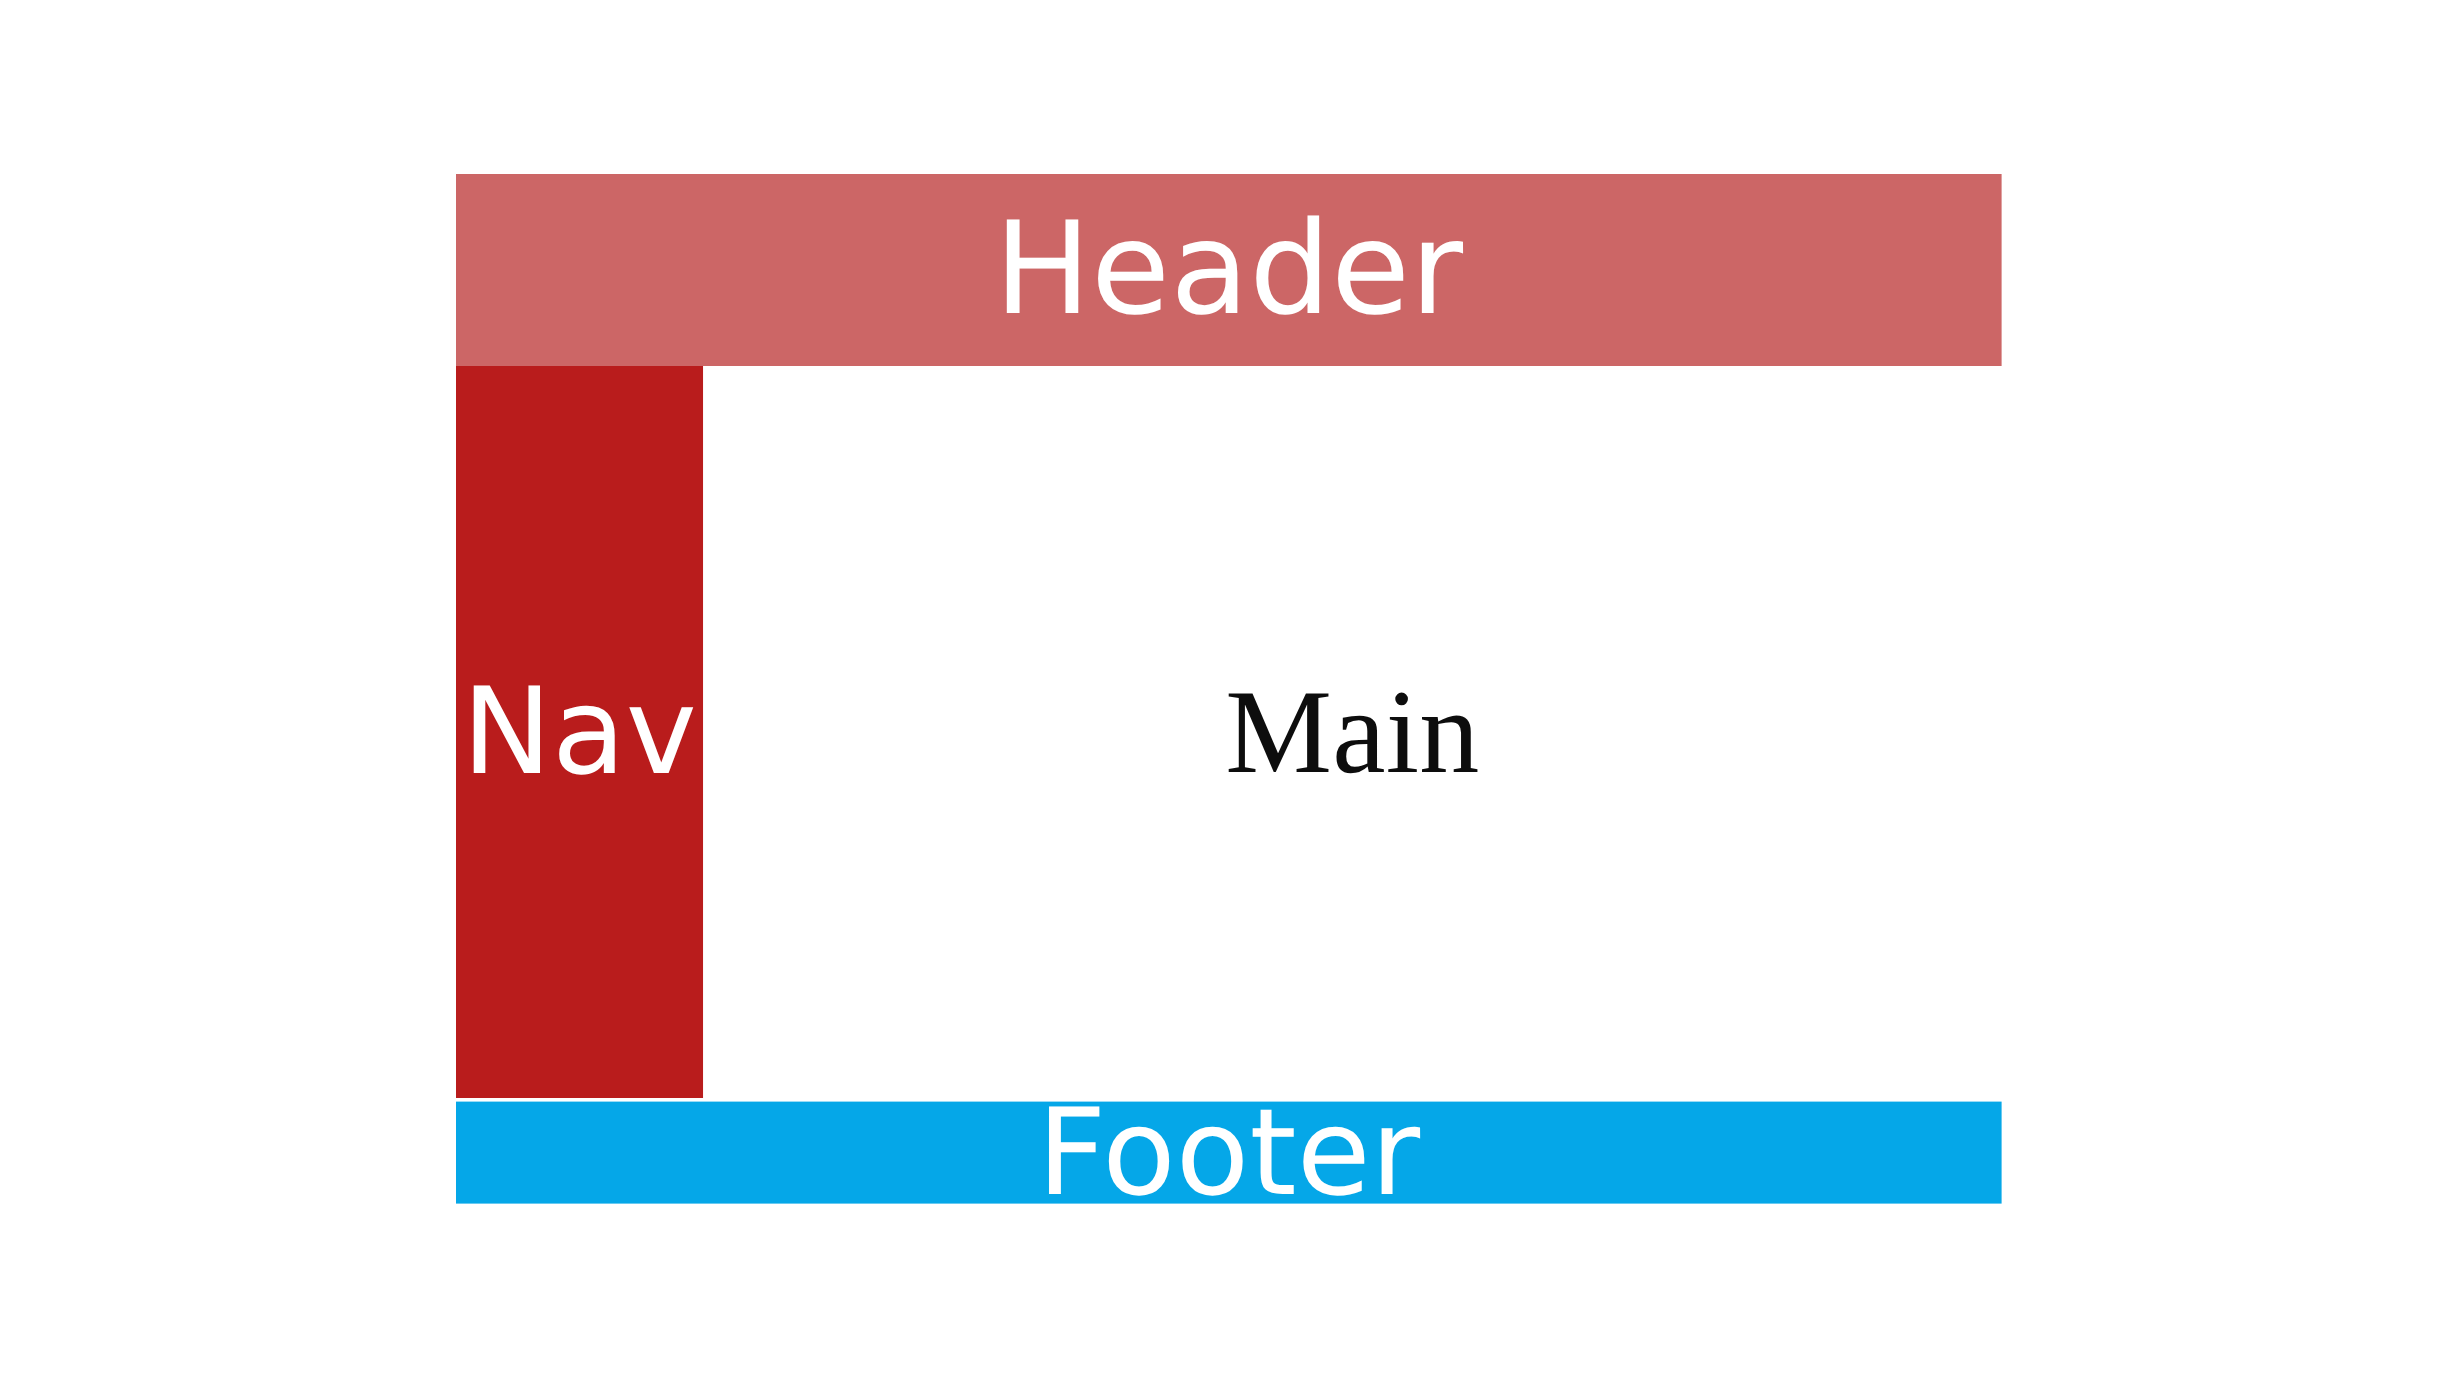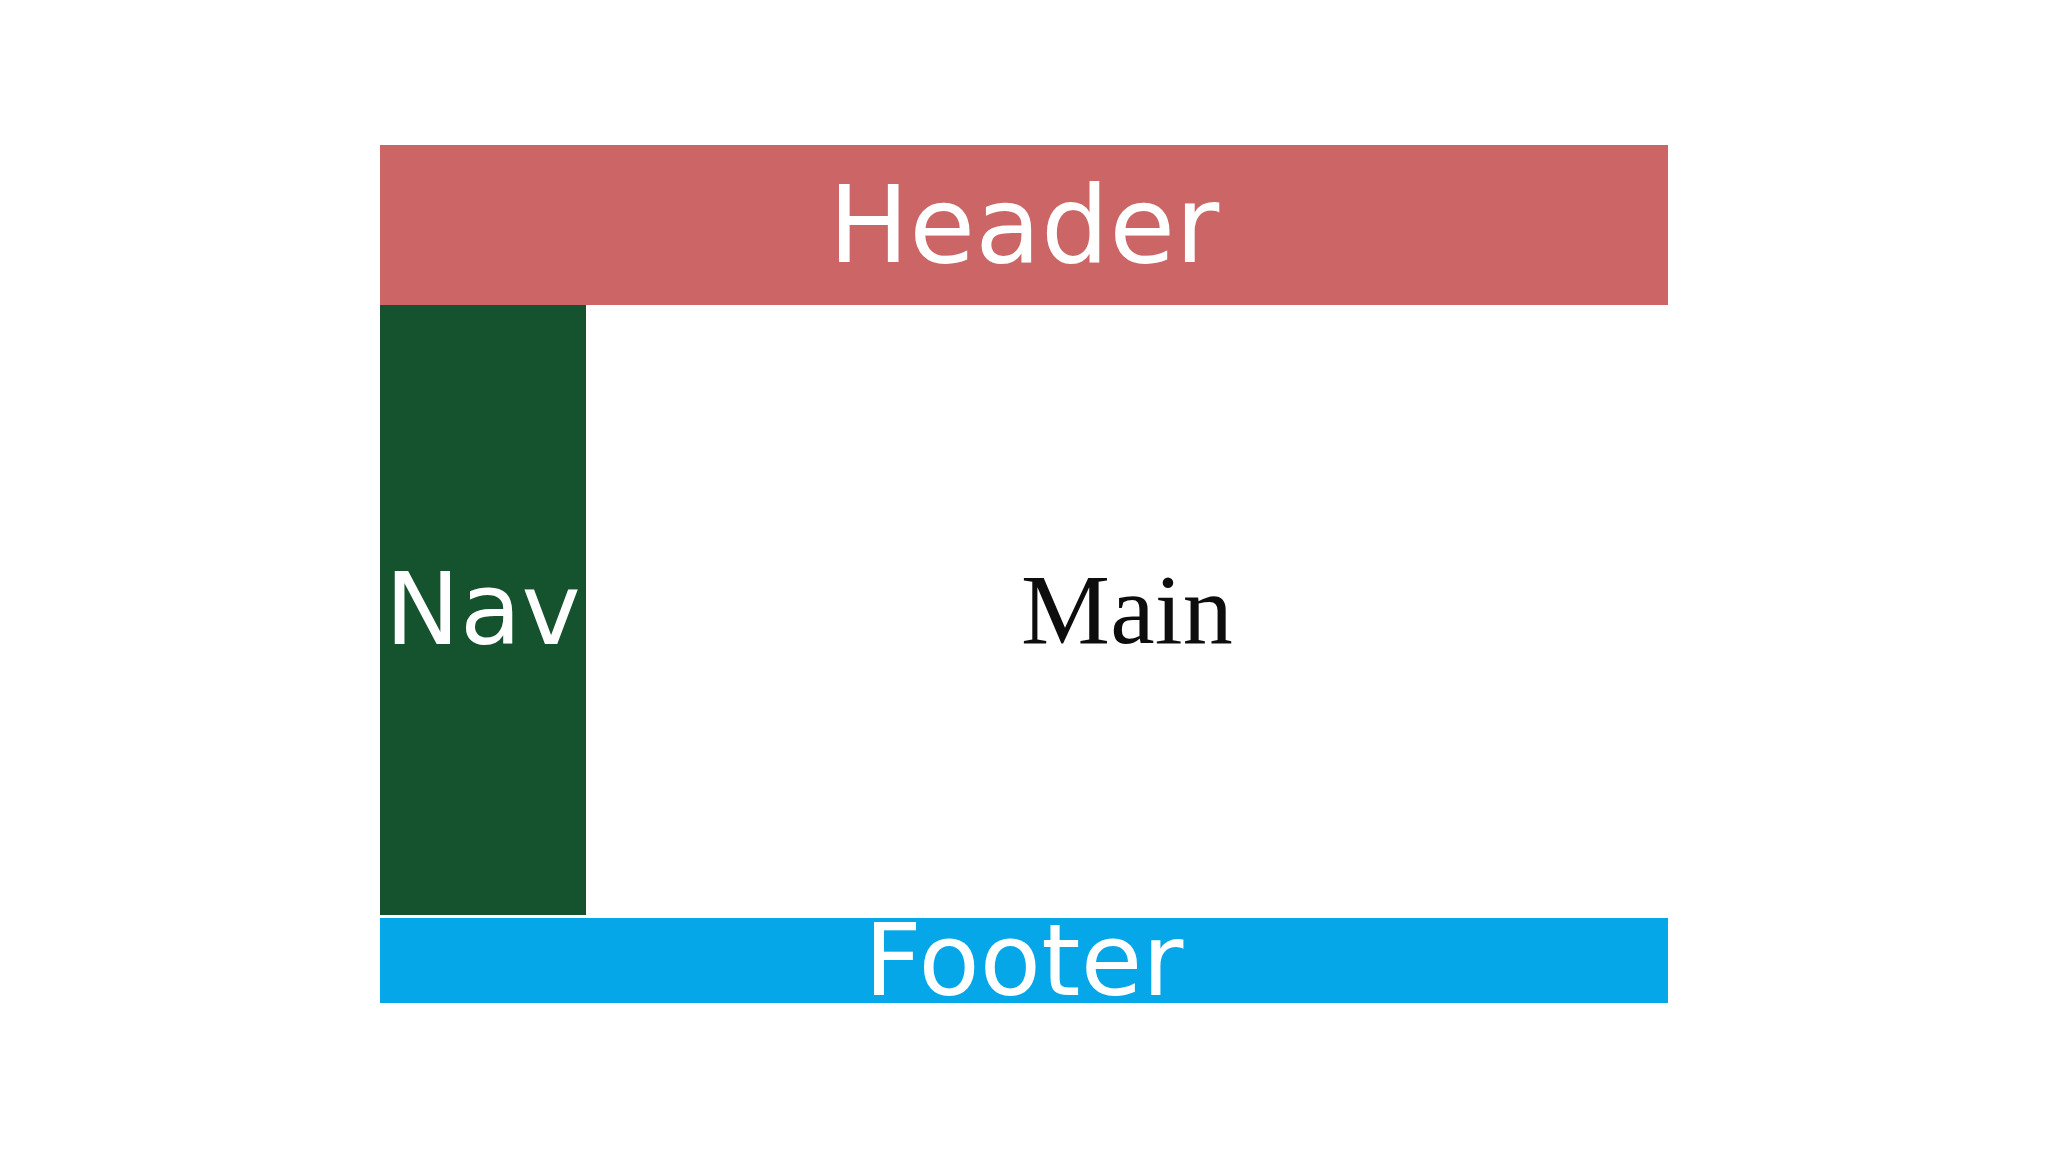--- a/index.html
+++ b/index.html
@@ -88,21 +88,21 @@
 </style>
 </head>
 <body style="background-color: rgb(255, 255, 255);">
 
 <div id="layout-diagram" style="background-color: rgb(255, 255, 255);">
 
   <div class="region" id="header-region" style="background-color: rgb(204, 102, 102);">
     <span class="region-label">Header</span>
   </div>
 
-  <div class="region" id="nav-region" style="background-color: #14532d;">
+  <div class="region" id="nav-region" style="background-color: #b91c1c;">
     <span class="region-label">Nav</span>
   </div>
 
   <div class="region" id="main-region" style="background-color: rgb(255, 255, 255); font-family: Liberation Serif, serif;">
     <span class="region-label">Main</span>
   </div>
 
   <div class="region" id="footer-region" style="background-color: rgb(5, 167, 232);">
     <span class="region-label">Footer</span>
   </div>

